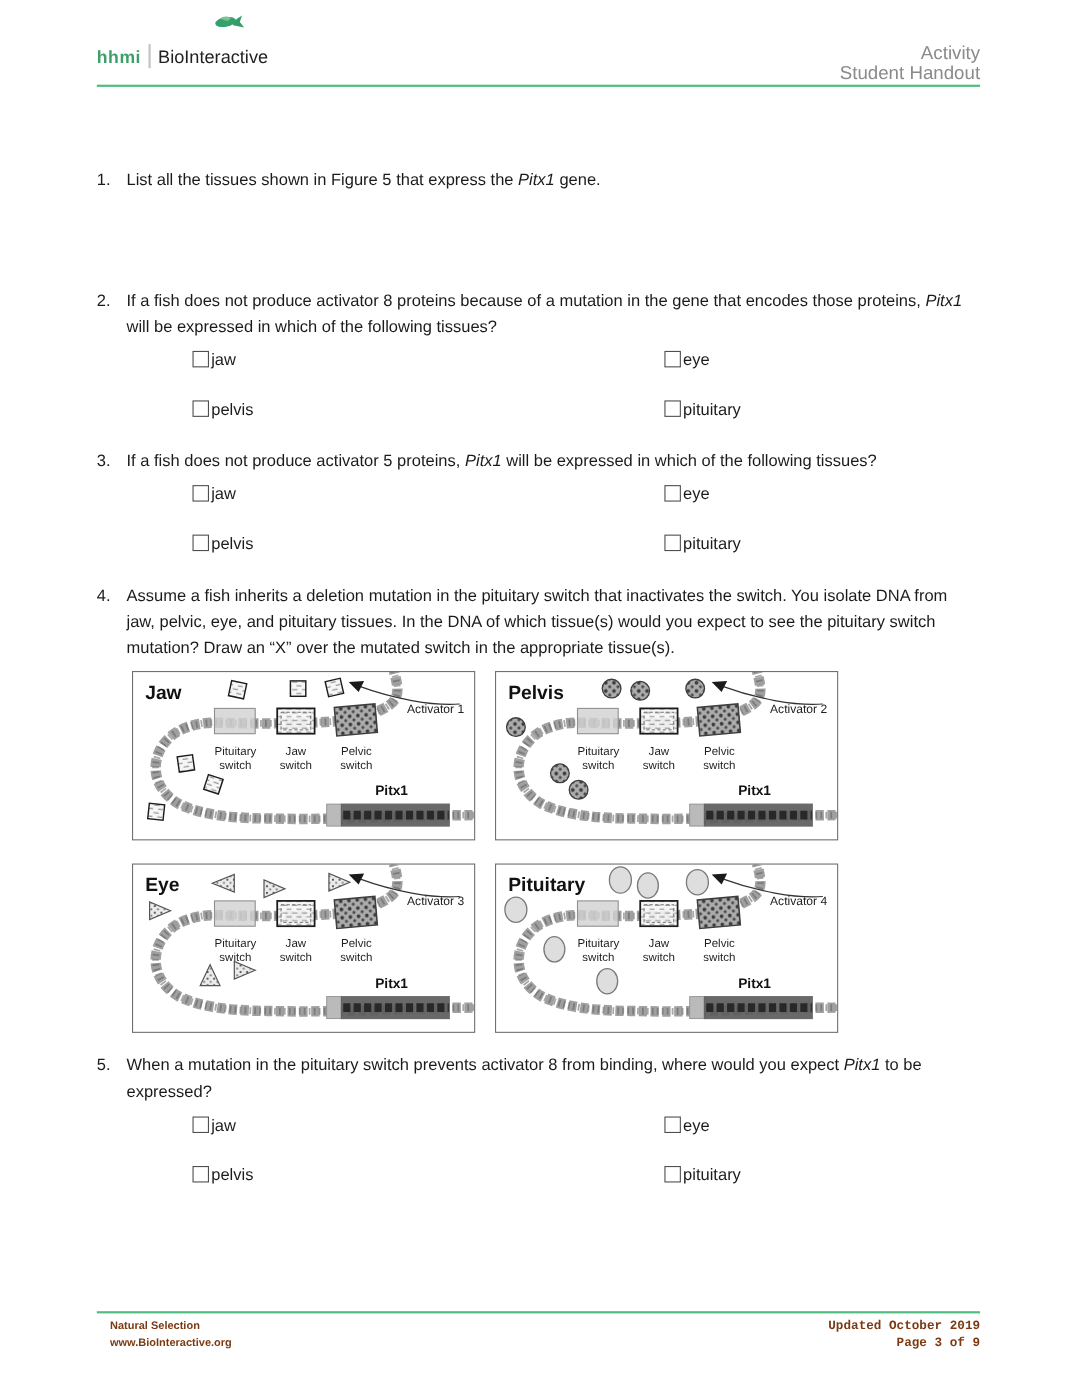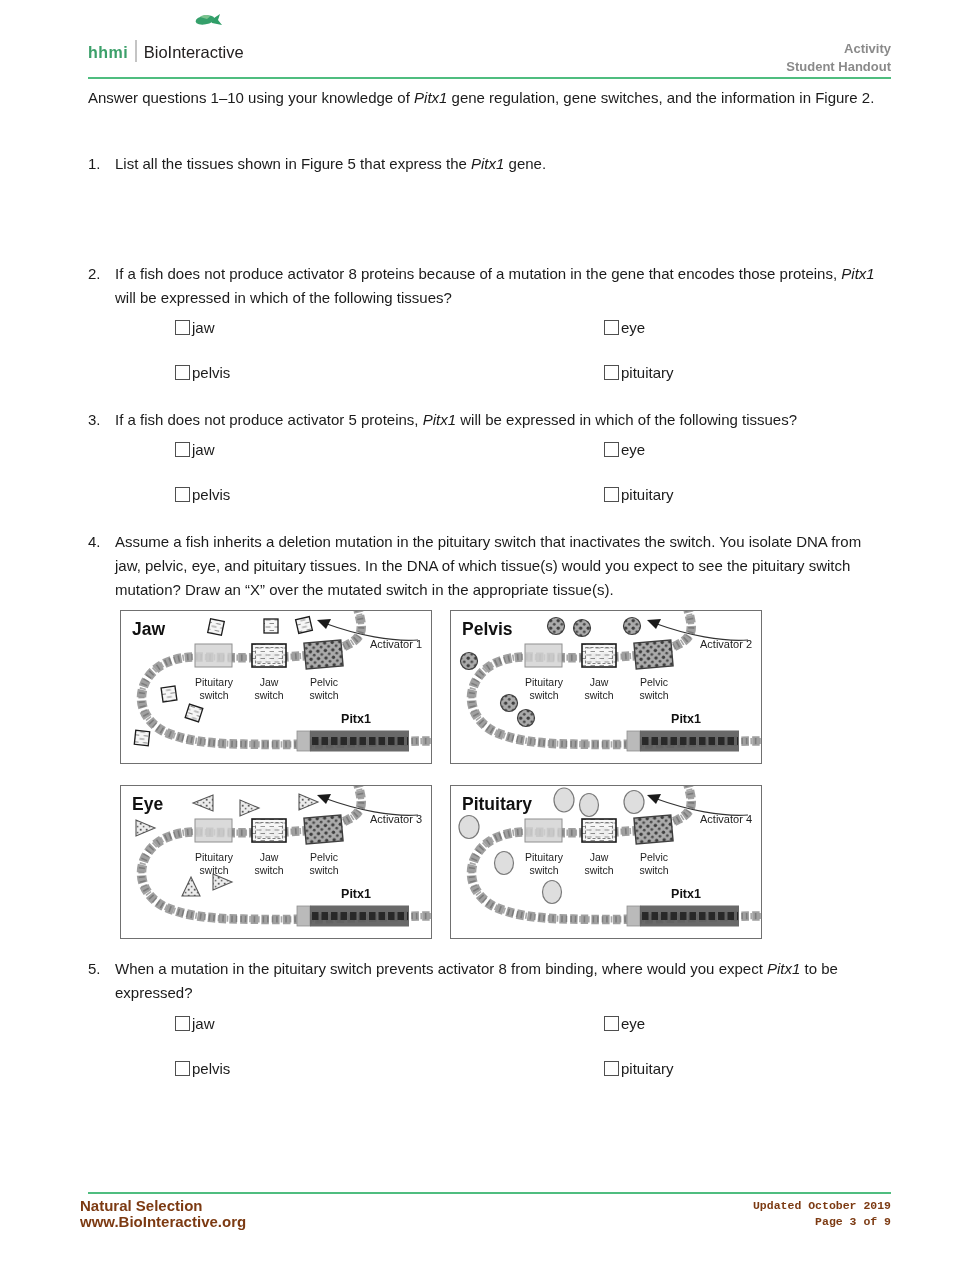--- a/index.html
+++ b/index.html
@@ -5,22 +5,22 @@
   html,body{margin:0;padding:0;background:#ffffff;}
   .page{position:relative;width:979px;height:1266px;background:#fff;
         font-family:"Liberation Sans",sans-serif;color:#1b1b1b;overflow:hidden;}
 
   
   .logo-row{position:absolute;left:88px;top:36px;display:flex;align-items:flex-end;height:26px;}
   .logo-hhmi{font-size:16px;font-weight:700;color:#3ca06a;letter-spacing:.5px;}
   .logo-div{width:1.5px;height:22px;background:#c4c4c4;margin:0 7px;}
   .logo-bio{font-size:16.5px;font-weight:400;color:#232020;}
   .fish{position:absolute;left:194px;top:11px;}
-  .hdr-meta{position:absolute;right:88px;top:40px;text-align:right;font-size:13px;
-            color:#8a8a8a;line-height:18px;font-weight:bold;}
+  .hdr-meta{position:absolute;right:88px;top:40px;text-align:right;font-size:17px;
+            color:#8a8a8a;line-height:18px;}
   .doc-title{position:absolute;left:88px;top:57px;font-size:15.5px;color:#8a8a8a;
              white-space:nowrap;}
   .it{font-style:italic;}
   .rule{position:absolute;left:88px;width:803px;background:#4fbd7f;}
 
   
   .tblock{position:absolute;left:88px;width:792px;font-size:15px;line-height:24px;}
   .qgrid{display:grid;grid-template-columns:27px 1fr;}
   .gene{font-style:italic;}
 
@@ -32,21 +32,21 @@
   
   .panel{position:absolute;width:310px;height:152px;border:1.2px solid #707070;
          background:#fff;box-sizing:content-box;}
   svg text{font-family:"Liberation Sans",sans-serif;}
   .ptitle{font-size:17.5px;font-weight:700;fill:#111;}
   .plabel{font-size:10.5px;fill:#1f1f1f;}
   .pact{font-size:11px;fill:#222;}
   .pgene{font-size:12.5px;font-weight:600;fill:#111;}
 
   
-  .foot-left{position:absolute;left:80px;top:1198px;font-size:15px;font-weight:700;
+  .foot-left{position:absolute;left:100px;top:1198px;font-size:10px;font-weight:700;
              color:#7c3a12;line-height:16px;}
   .foot-right{position:absolute;right:88px;top:1198px;text-align:right;font-size:11.5px;
               font-weight:700;color:#7c3a12;line-height:16px;font-family:Liberation Mono, monospace;}
 </style>
 </head>
 <body>
 
 <div class="page">
 
   <svg width="0" height="0" style="position:absolute" aria-hidden="true">
@@ -104,23 +104,20 @@
     <polygon points="17,9 26,3 24,9 28,14 18,12" fill="#2f9e68"></polygon>
     <ellipse cx="11" cy="9" rx="9.5" ry="4.4" fill="#35a06b" transform="rotate(-10 11 9)"></ellipse>
     <path d="M6,6 C9,3.5 13,3.5 16,5.5 L13,8 Z" fill="#7cc38f"></path>
   </svg>
   <div class="hdr-meta">
     <div>Activity</div>
     <div>Student Handout</div>
   </div>
   <div class="rule" style="top:76.5px;height:2.5px;"></div>
 
-  <div class="tblock" style="top:86px;">
-    <span>Answer questions 1–10 using your knowledge of </span><span class="gene">Pitx1</span><span> gene regulation, gene switches, and the information in Figure 2.</span>
-  </div>
 
   <div class="tblock qgrid" style="top:152px;">
     <span>1.</span>
     <span><span>List all the tissues shown in Figure 5 that express the </span><span class="gene">Pitx1</span><span> gene.</span></span>
   </div>
 
   <div class="tblock qgrid" style="top:262px;">
     <span>2.</span>
     <span><span>If a fish does not produce activator 8 proteins because of a mutation in the gene that encodes those proteins, </span><span class="gene">Pitx1</span><span> will be expressed in which of the following tissues?</span></span>
   </div>

